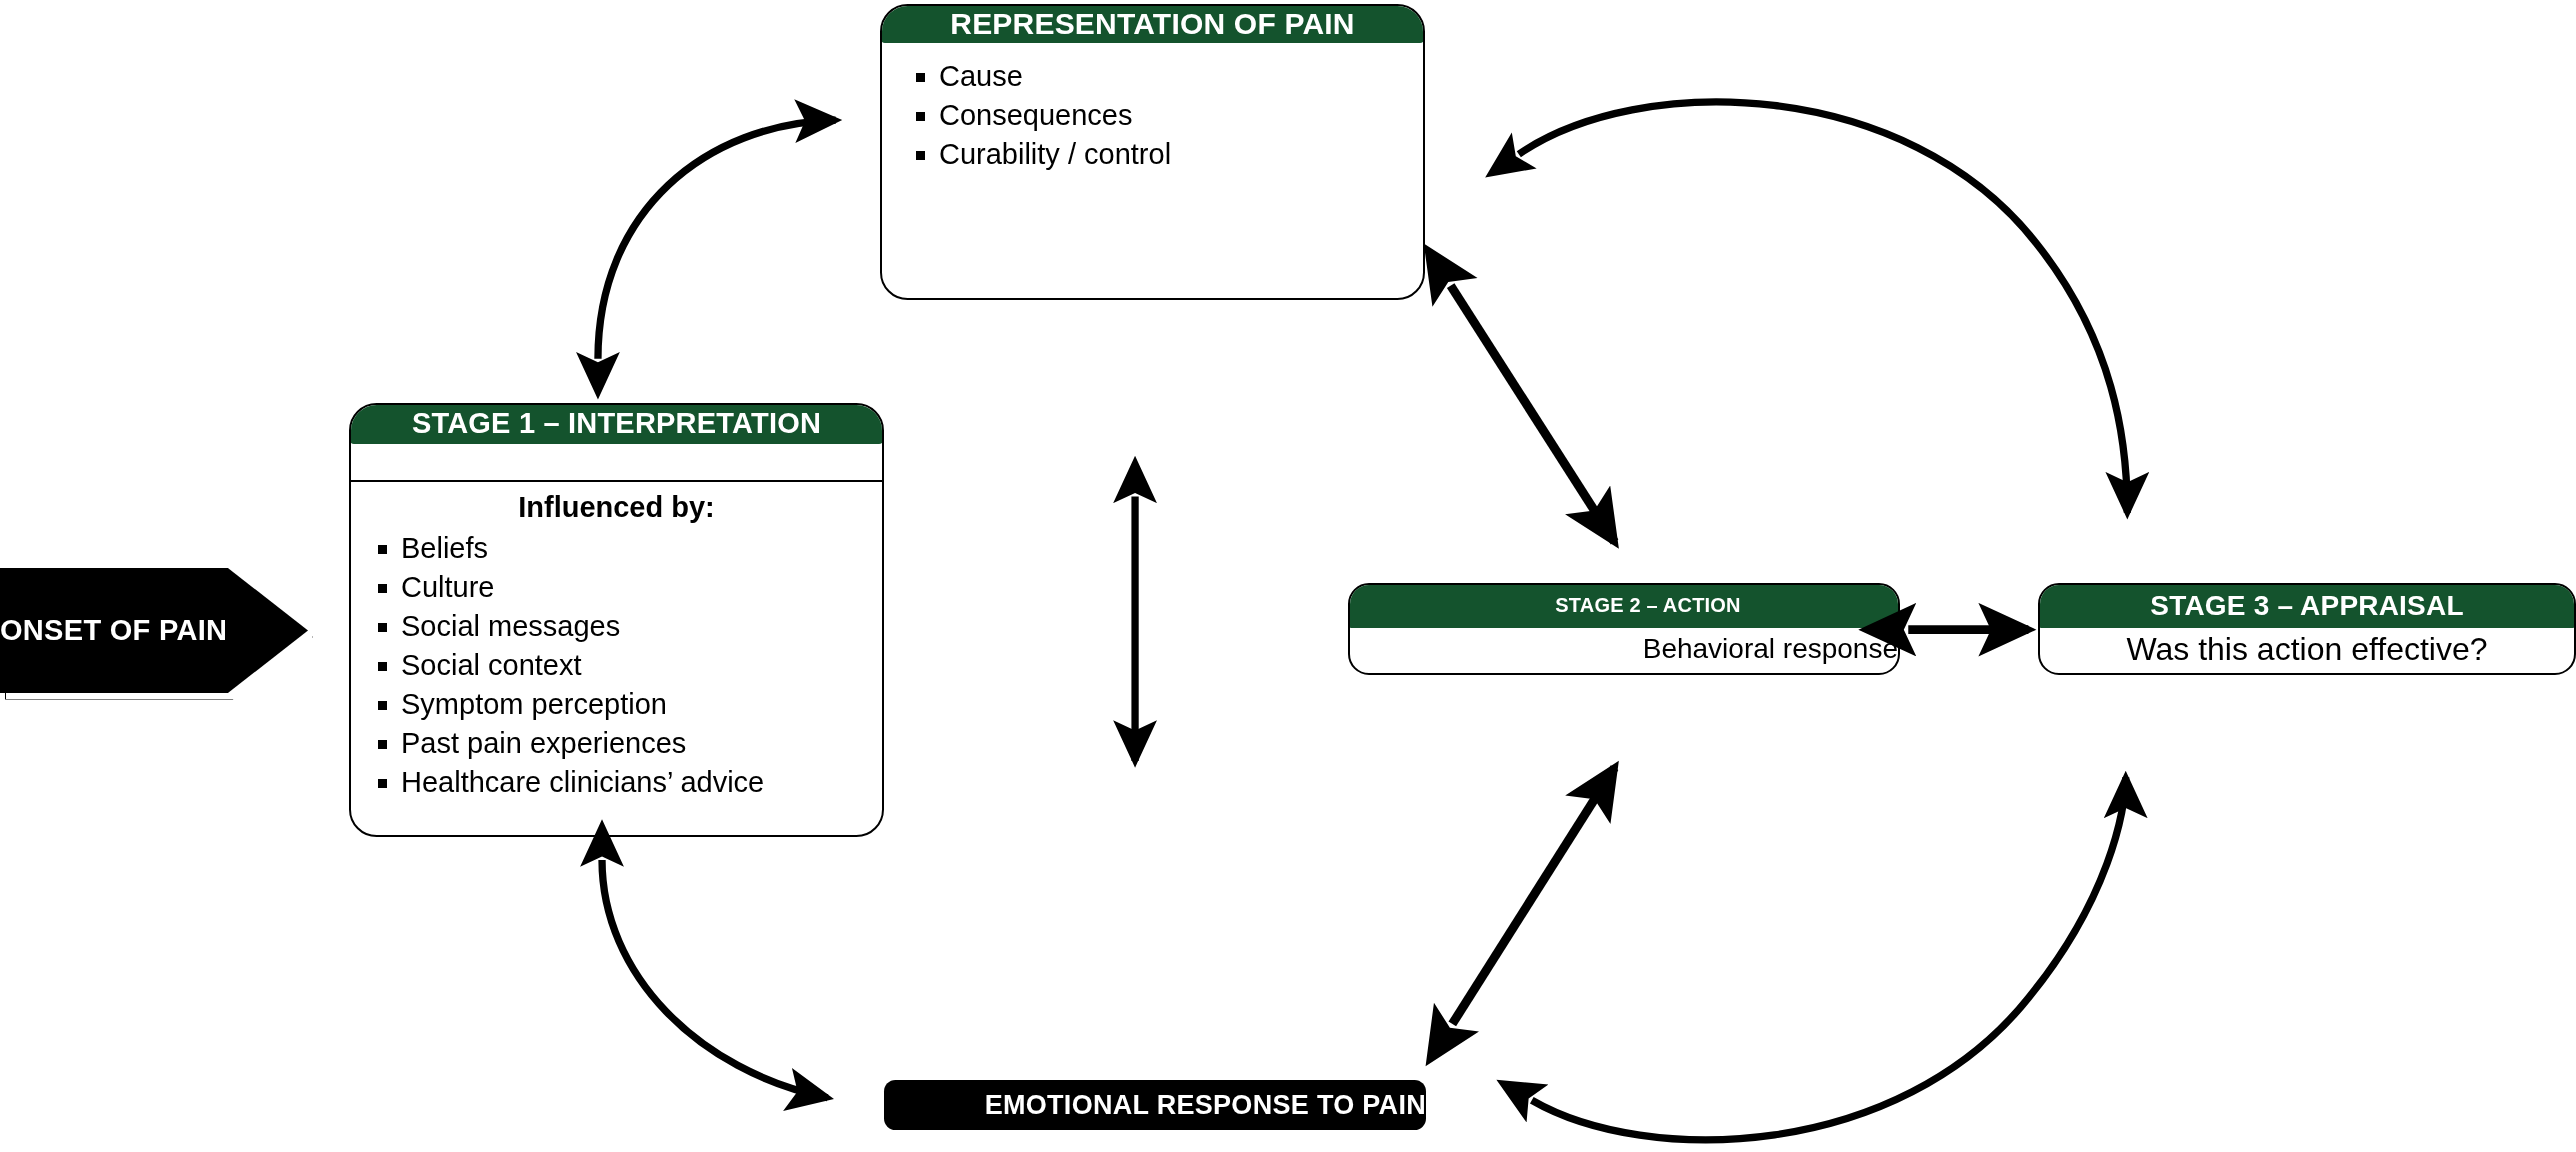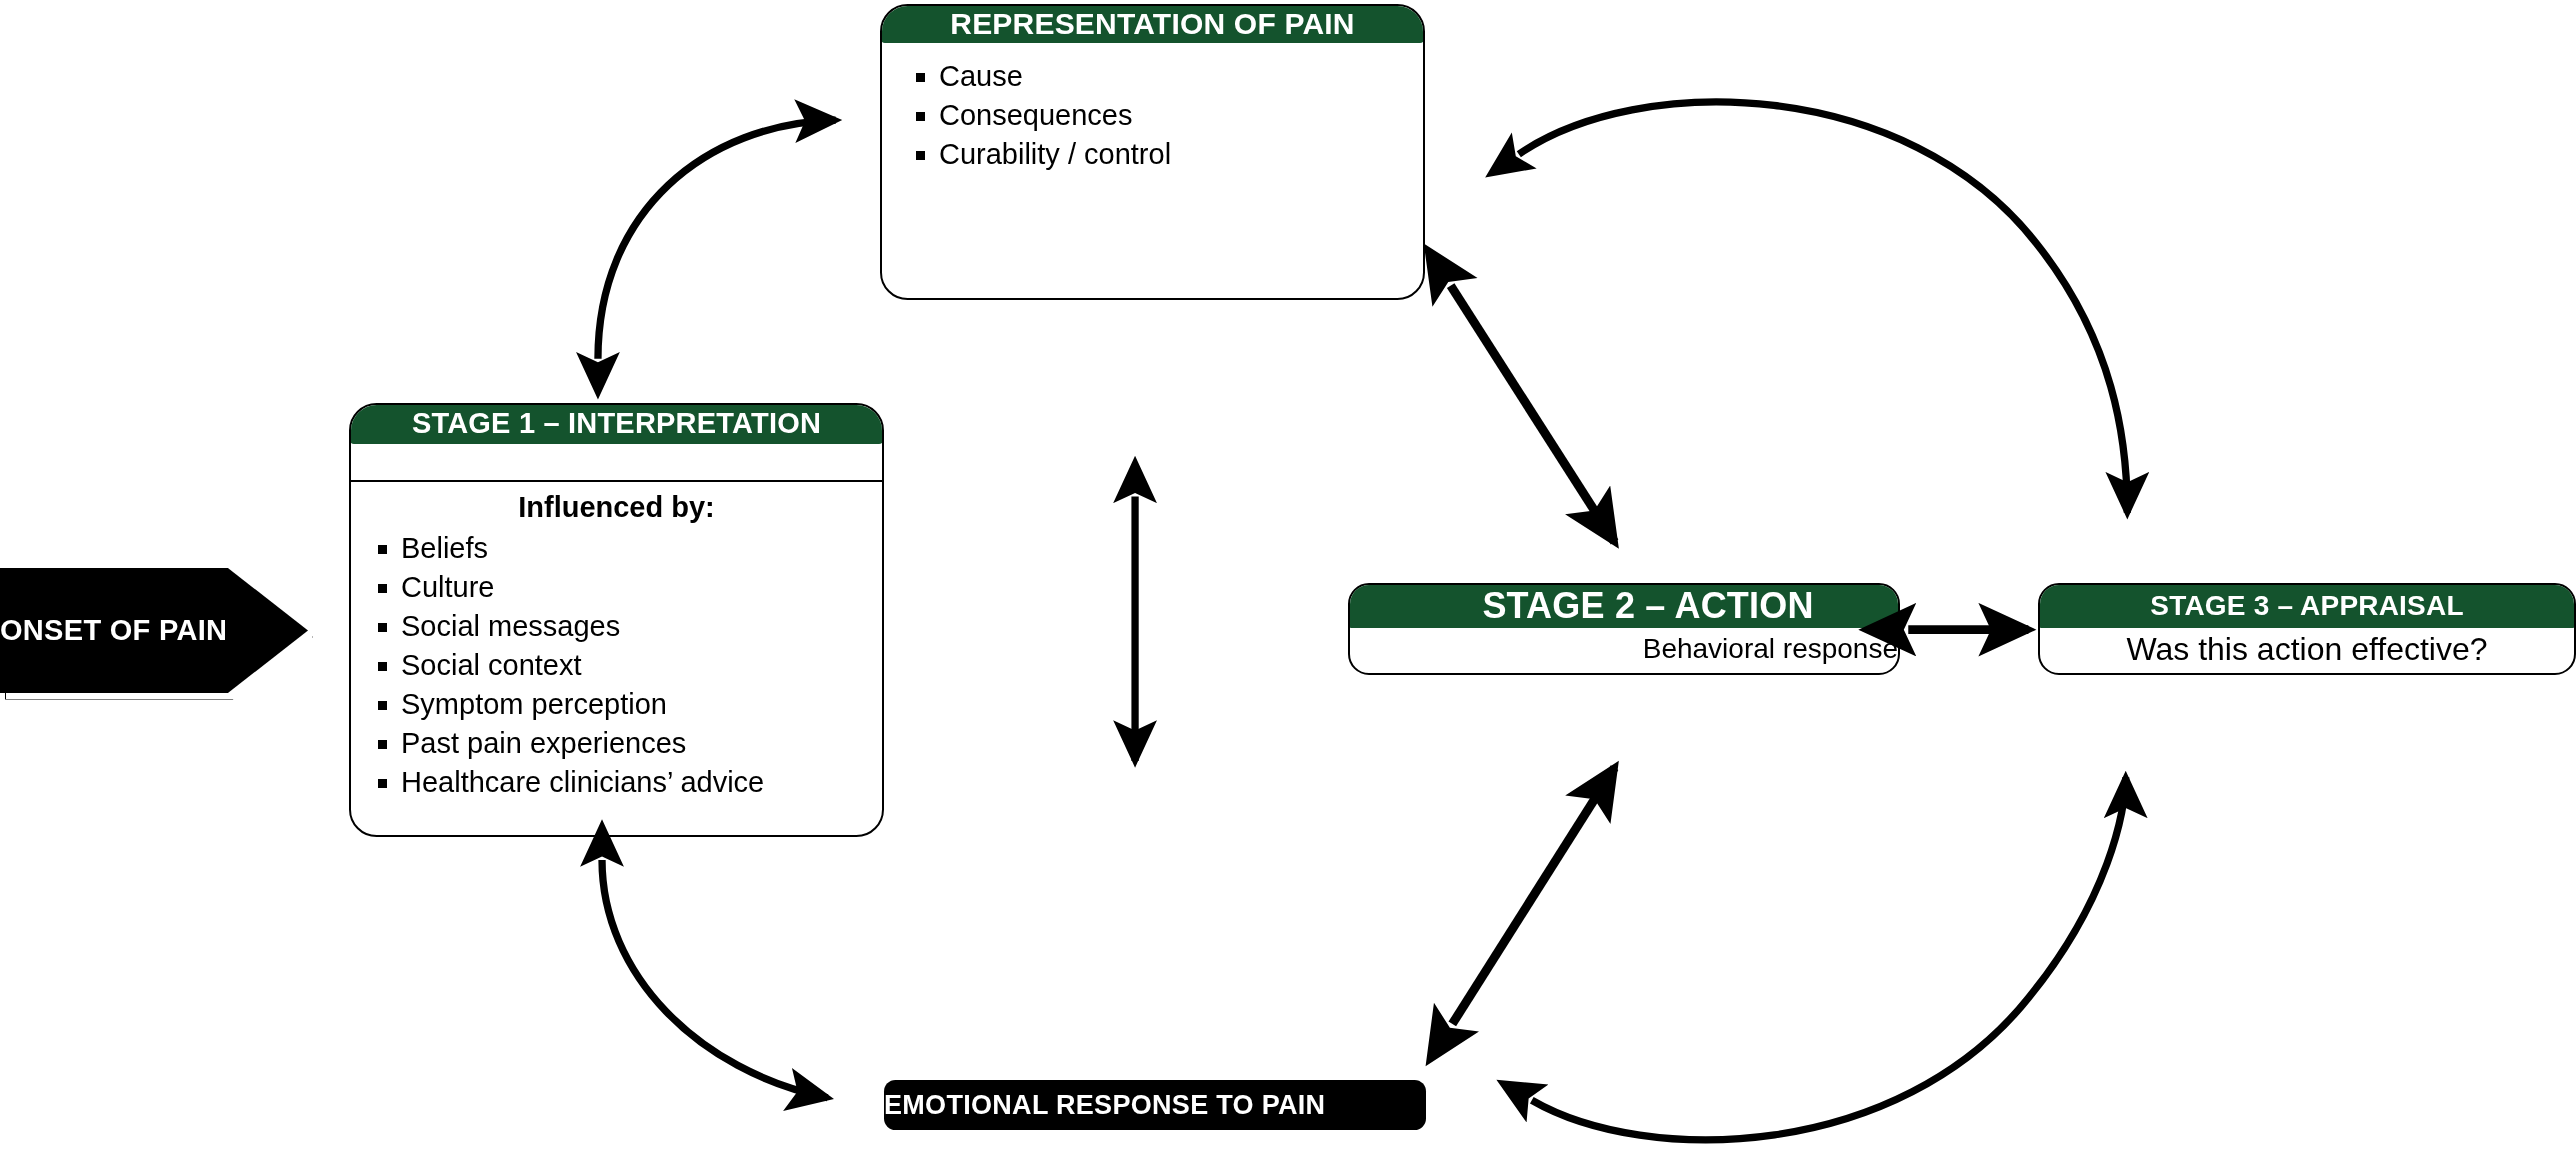--- a/index.html
+++ b/index.html
@@ -89,21 +89,21 @@
   #stage2-box {
     left: 1348px;
     top: 583px;
     width: 552px;
     height: 92px;
     border-radius: 21px;
   }
   #stage2-box .node-header {
     height: 45px;
     line-height: 45px;
-    font-size: 36px;
+    font-size: 20px;
     border-radius: 19.5px 19.5px 3.2px 3.2px;
     padding-left: 48px;
   }
   #stage2-box .node-body {
     text-align: right;
     font-size: 28px;
     line-height: 42px;
   }
 
   
@@ -132,21 +132,21 @@
     left: 884px;
     top: 1080px;
     width: 542px;
     height: 50px;
     background: #000000;
     color: #ffffff;
     border-radius: 11.4px;
     font-weight: bold;
     font-size: 27px;
     line-height: 50px;
-    text-align: left;
+    text-align: right;
     letter-spacing: 0.3px;
     box-sizing: border-box;
   }
 
   
   #onset-wrap {
     position: absolute;
     left: 0px;
     top: 568px;
     width: 316px;

